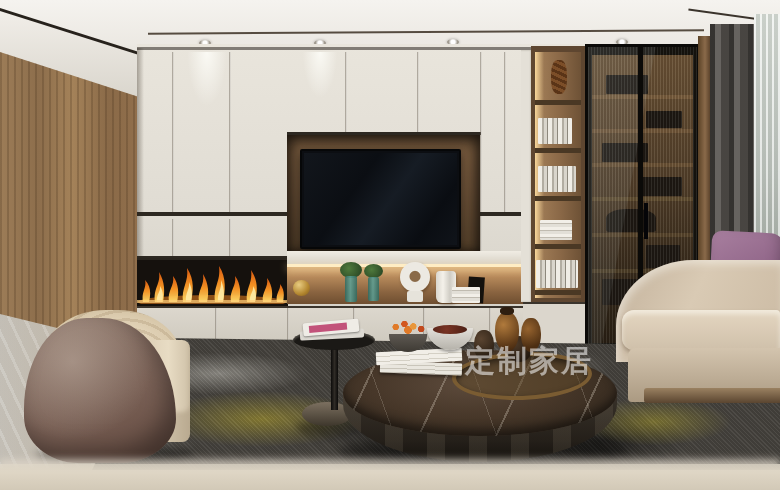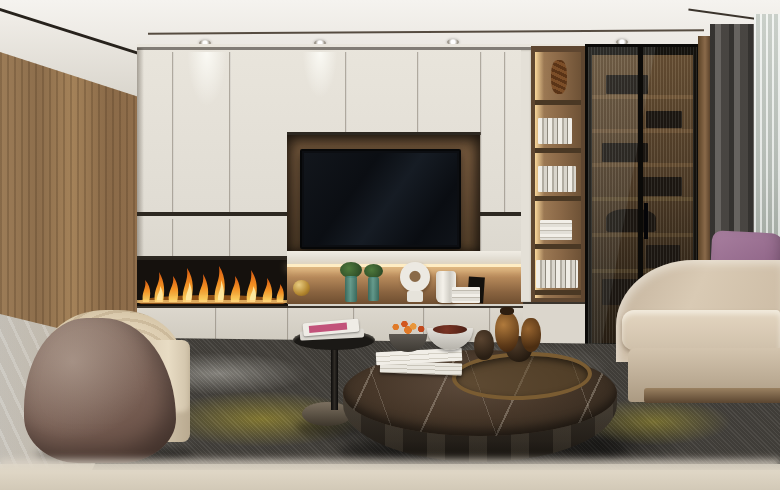--- a/index.html
+++ b/index.html
@@ -309,19 +309,20 @@
     <div class="a" style="left:12px;top:88px;width:158px;height:40px;
       border-radius:12px 4px 4px 12px;background:linear-gradient(180deg,#e4d6c1,#cfc0aa);
       box-shadow:inset 0 4px 5px rgba(255,255,250,.5),0 3px 4px rgba(80,60,40,.35);"></div>
     <div class="a" style="left:18px;top:126px;width:152px;height:54px;
       border-radius:8px 0 0 4px;background:linear-gradient(180deg,#d3c4ae,#ab9a82);"></div>
     <div class="a" style="left:34px;top:166px;width:146px;height:15px;border-radius:3px;
       background:linear-gradient(180deg,#9a8161,#5a4530);"></div>
   </div>
 
   <div class="a wm" style="left:465px;top:341px;">
+      <span>定制家居</span>
   </div>
 
   <div class="a" style="left:0;top:464px;width:780px;height:26px;
     background:linear-gradient(180deg,rgba(224,216,201,.88) 0%,#ded5c4 35%,#d2c9b7 100%);
     box-shadow:0 -5px 7px rgba(222,214,200,.75);"></div>
 
 </div>
 
 </body></html>

